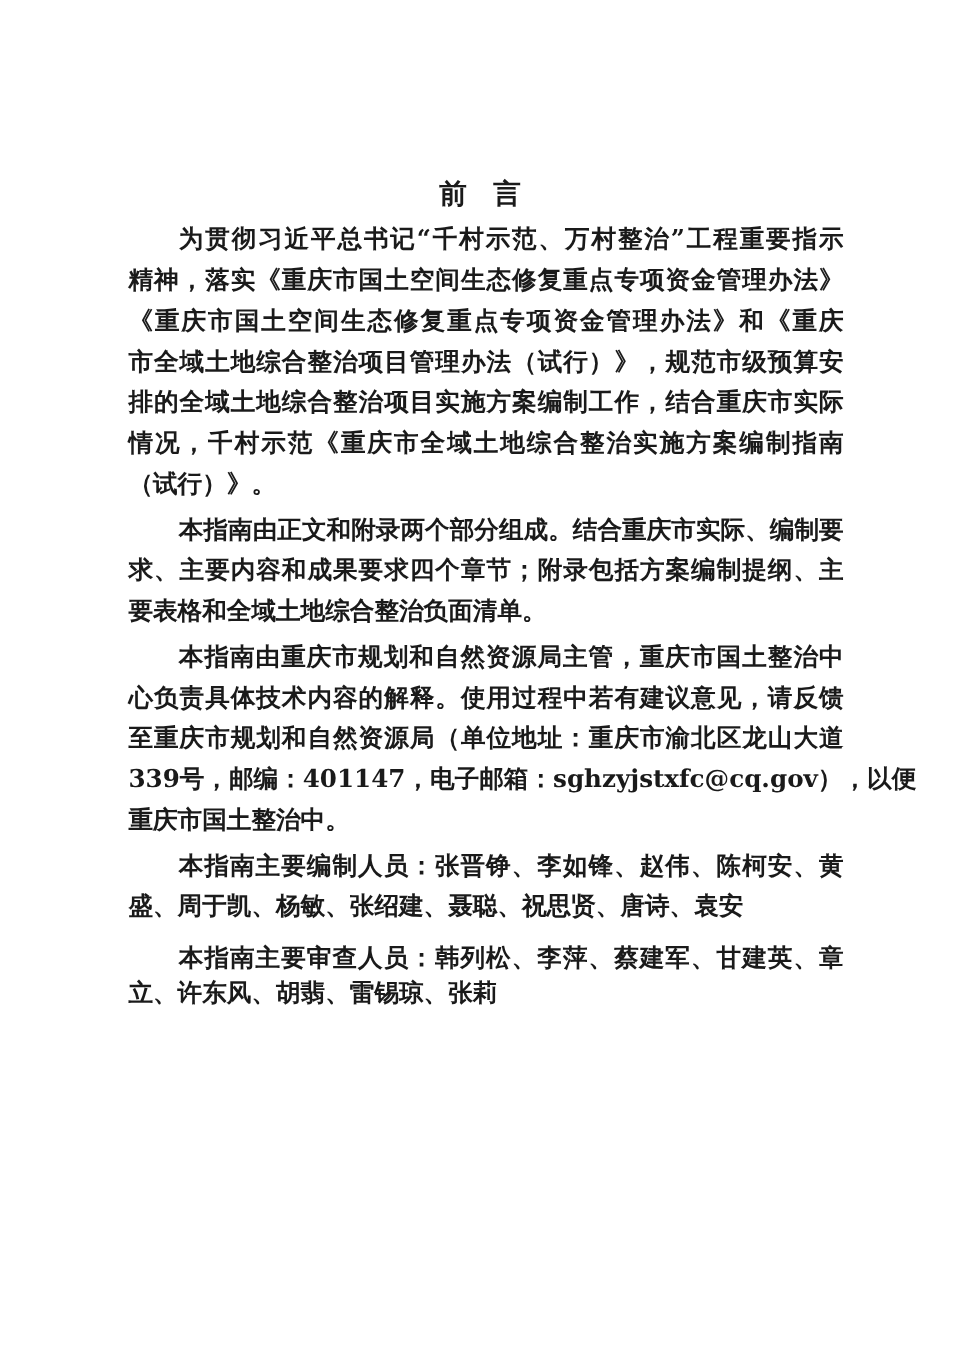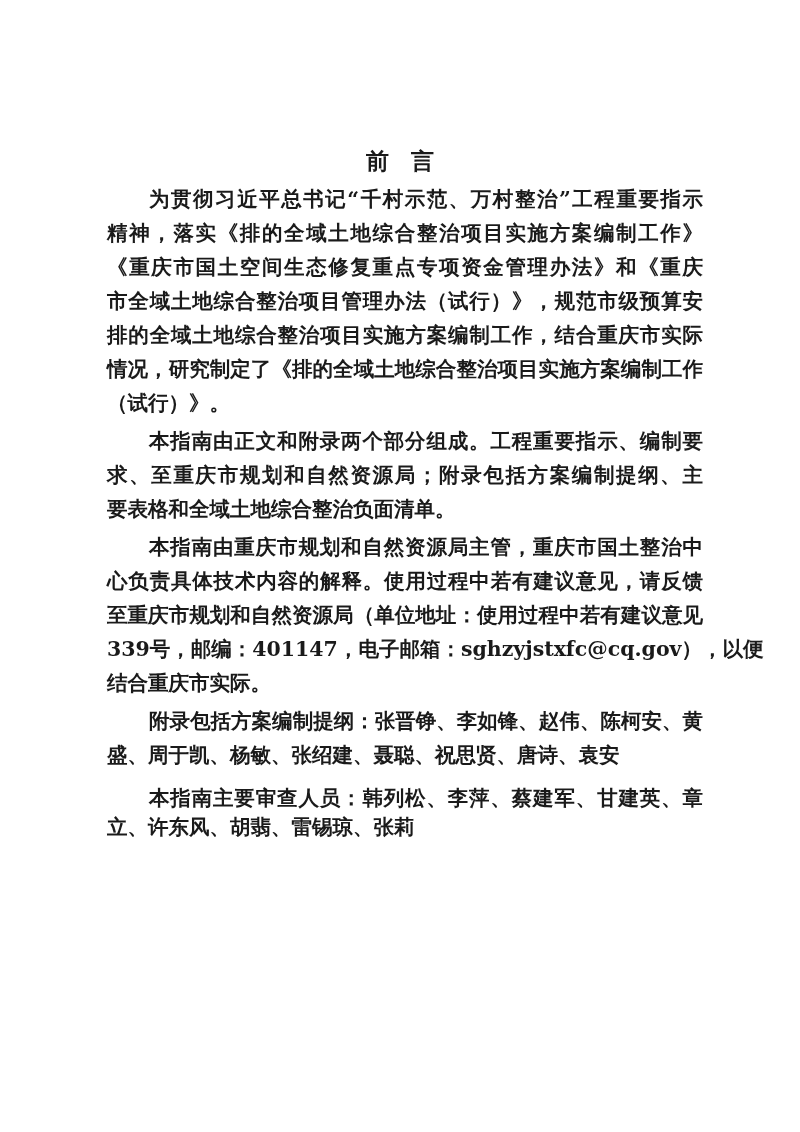--- a/index.html
+++ b/index.html
@@ -15,44 +15,44 @@
   .line.indent { left: 149px; width: 554px; }
 </style>
 </head>
 <body>
 
 <div class="page">
   <div class="title">前言</div>
 
   <div>
     <div class="line indent" style="top:182px">为贯彻习近平总书记“千村示范、万村整治”工程重要指示</div>
-    <div class="line" style="top:216px">精神，落实《排的全域土地综合整治项目实施方案编制工作》</div>
+    <div class="line" style="top:216px">精神，落实《重庆市国土空间生态修复重点专项资金管理办法》</div>
     <div class="line" style="top:250px">《重庆市国土空间生态修复重点专项资金管理办法》和《重庆</div>
     <div class="line" style="top:284px">市全域土地综合整治项目管理办法（试行）》，规范市级预算安</div>
     <div class="line" style="top:318px">排的全域土地综合整治项目实施方案编制工作，结合重庆市实际</div>
-    <div class="line" style="top:352px">情况，研究制定了《排的全域土地综合整治项目实施方案编制工作</div>
+    <div class="line" style="top:352px">情况，千村示范《重庆市全域土地综合整治实施方案编制指南</div>
     <div class="line last" style="top:386px">（试行）》。</div>
   </div>
 
   <div>
-    <div class="line indent" style="top:424px">本指南由正文和附录两个部分组成。工程重要指示、编制要</div>
-    <div class="line" style="top:458px">求、至重庆市规划和自然资源局；附录包括方案编制提纲、主</div>
+    <div class="line indent" style="top:424px">本指南由正文和附录两个部分组成。结合重庆市实际、编制要</div>
+    <div class="line" style="top:458px">求、主要内容和成果要求四个章节；附录包括方案编制提纲、主</div>
     <div class="line last" style="top:492px">要表格和全域土地综合整治负面清单。</div>
   </div>
 
   <div>
     <div class="line indent" style="top:530px">本指南由重庆市规划和自然资源局主管，重庆市国土整治中</div>
     <div class="line" style="top:564px">心负责具体技术内容的解释。使用过程中若有建议意见，请反馈</div>
-    <div class="line" style="top:598px">至重庆市规划和自然资源局（单位地址：使用过程中若有建议意见</div>
+    <div class="line" style="top:598px">至重庆市规划和自然资源局（单位地址：重庆市渝北区龙山大道</div>
     <div class="line" style="top:632px">339号，邮编：401147，电子邮箱：sghzyjstxfc@cq.gov），以便</div>
-    <div class="line last" style="top:666px">结合重庆市实际。</div>
+    <div class="line last" style="top:666px">重庆市国土整治中。</div>
   </div>
 
   <div>
-    <div class="line indent" style="top:704px">附录包括方案编制提纲：张晋铮、李如锋、赵伟、陈柯安、黄</div>
+    <div class="line indent" style="top:704px">本指南主要编制人员：张晋铮、李如锋、赵伟、陈柯安、黄</div>
     <div class="line last" style="top:738px">盛、周于凯、杨敏、张绍建、聂聪、祝思贤、唐诗、袁安</div>
   </div>
 
   <div>
     <div class="line indent" style="top:781px">本指南主要审查人员：韩列松、李萍、蔡建军、甘建英、章</div>
     <div class="line last" style="top:810px">立、许东风、胡翡、雷锡琼、张莉</div>
   </div>
 </div>
 
 </body></html>

